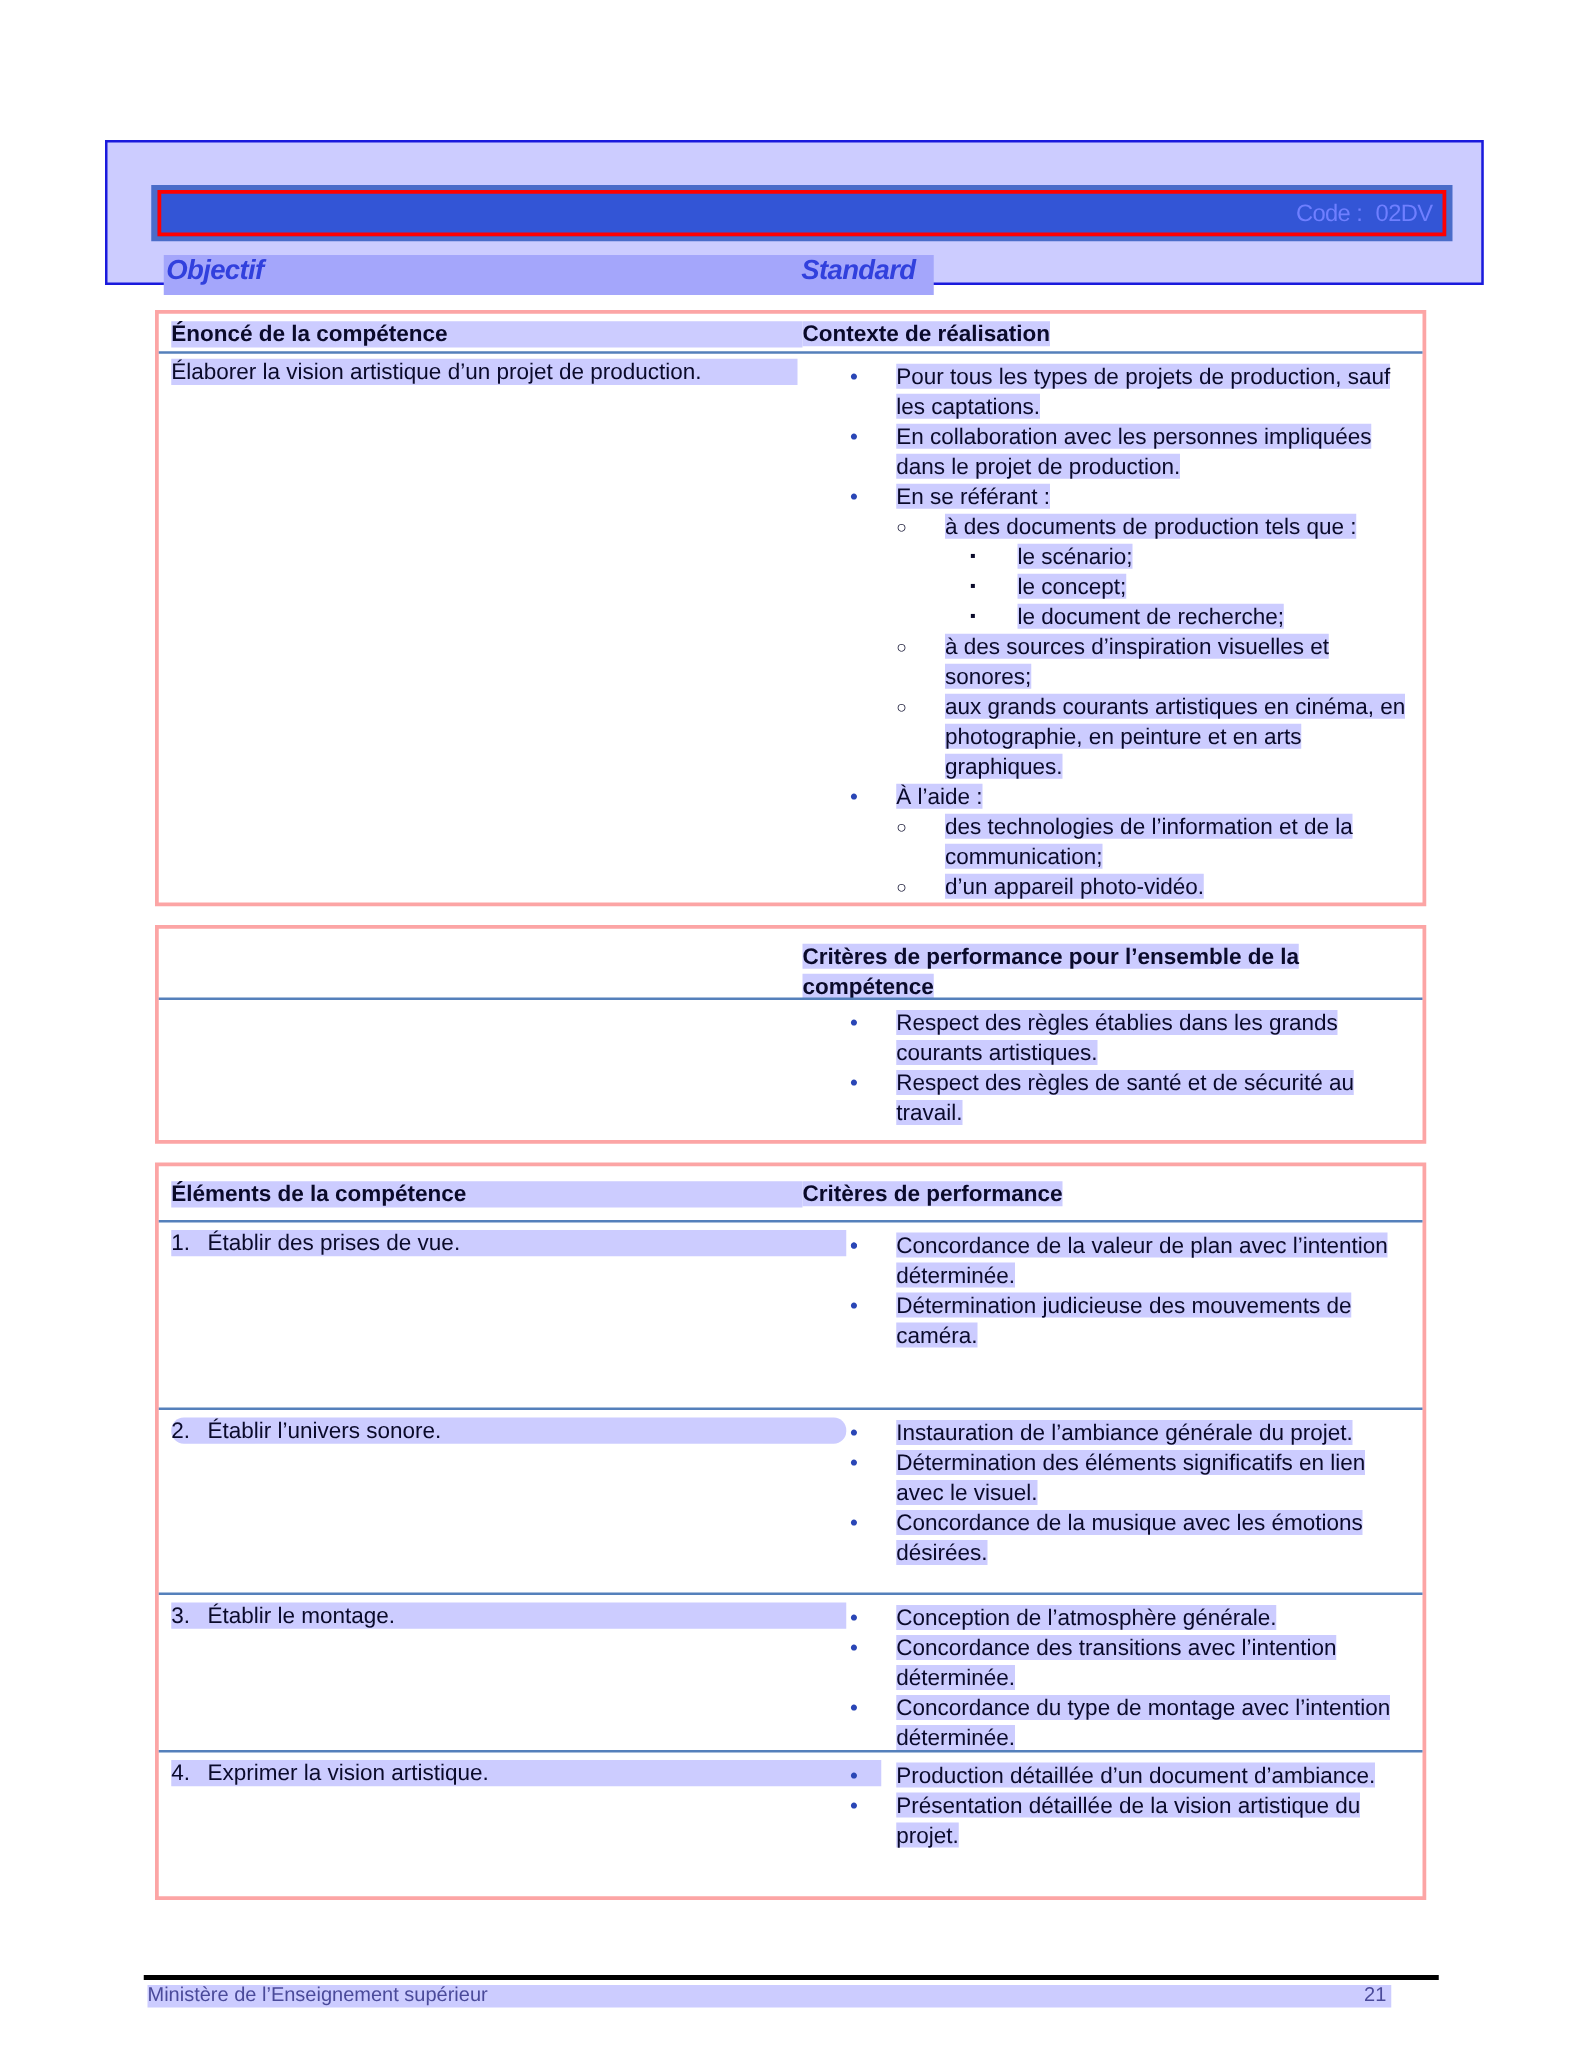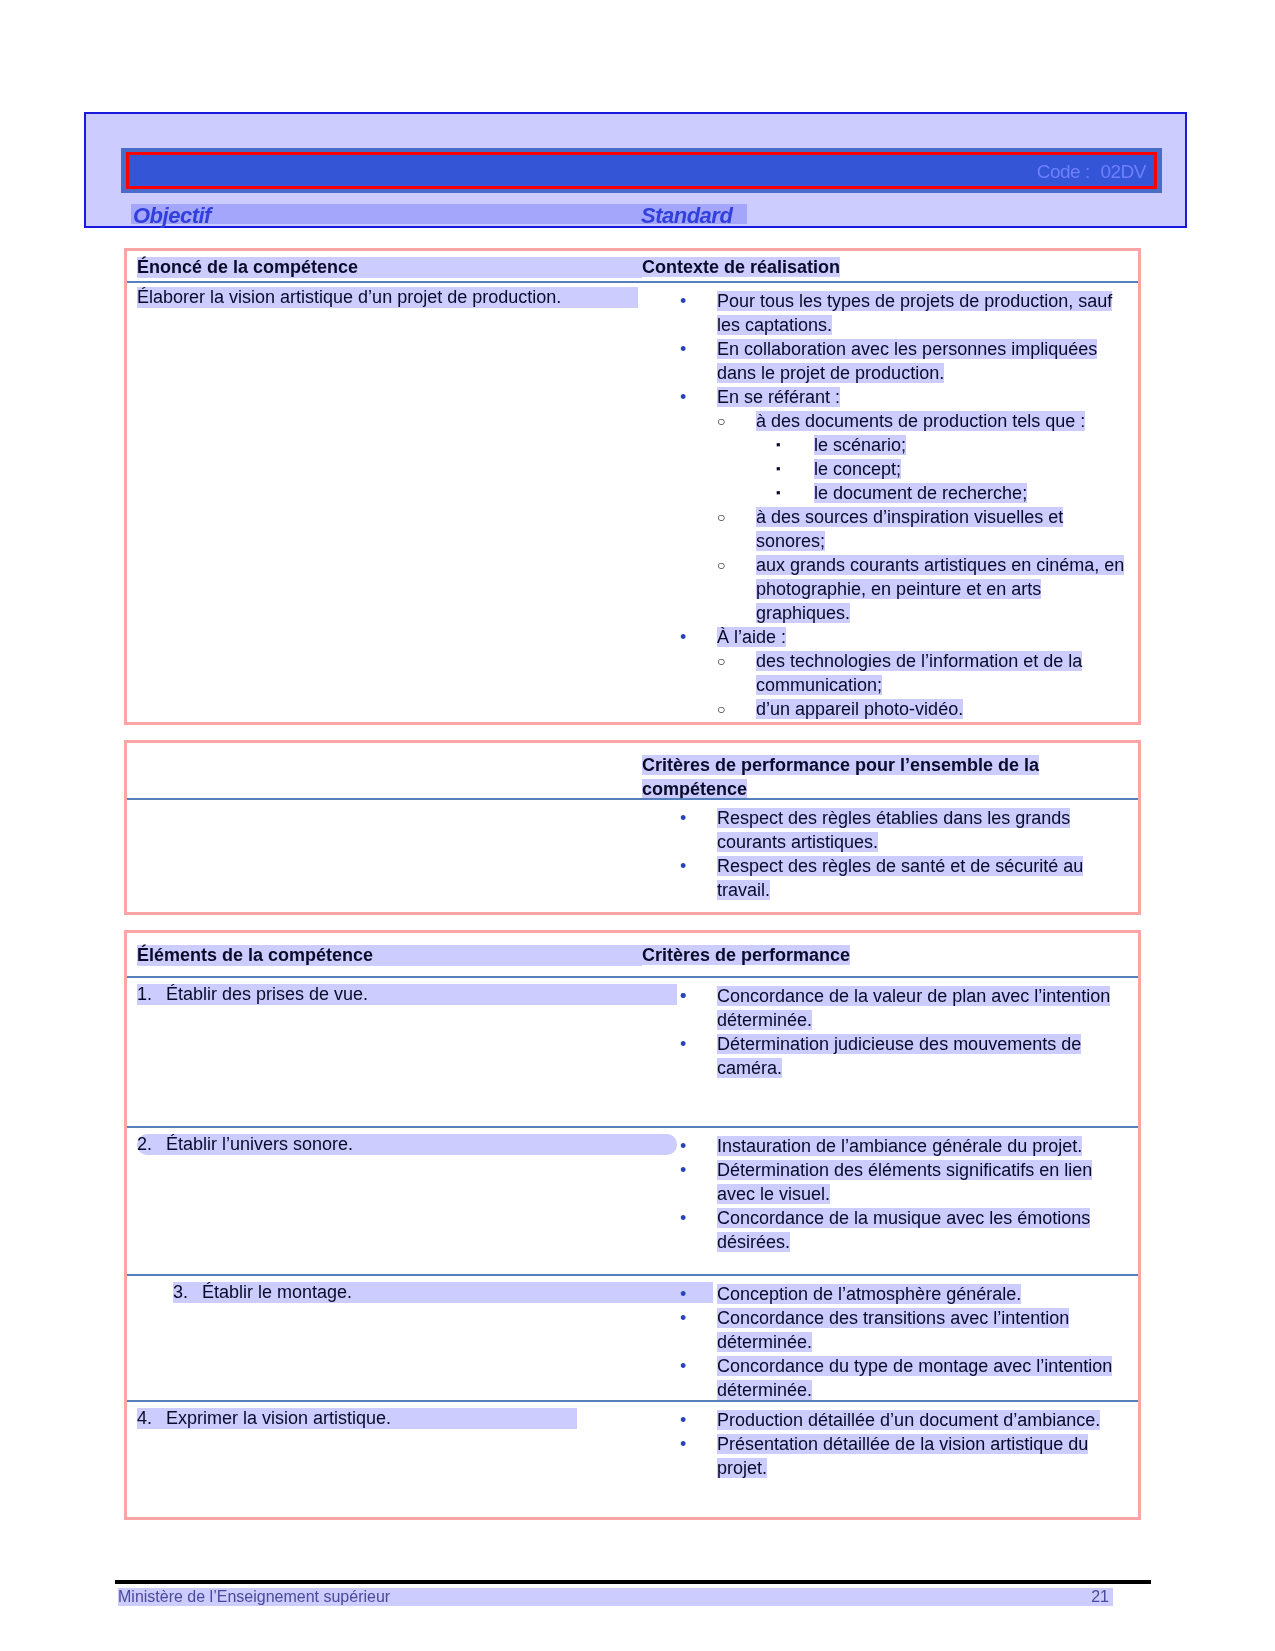--- a/index.html
+++ b/index.html
@@ -5,21 +5,21 @@
   html, body { margin:0; padding:0; }
   body { width:1275px; height:1651px; background:#ffffff; position:relative; overflow:hidden;
          font-family:"Liberation Sans", sans-serif; color:#0a0a2a; }
   .hdr-box { position:absolute; left:84px; top:112px; width:1103px; height:116px;
              background:#ccccff; border:2px solid #1a1adc; box-sizing:border-box; }
   .hdr-band { position:absolute; left:121px; top:148px; width:1041px; height:45px; background:#4a6cc9; }
   .hdr-band-inner { position:absolute; left:5px; top:4px; right:5px; bottom:4px; background:#3355d6;
                     border:3px solid #ff0000; box-sizing:border-box; }
   .code { position:absolute; right:8px; top:6px; font-size:19px; color:#6f7fff; letter-spacing:-0.5px; }
   .code span { margin-left:6px; }
-  .hdr-labels { position:absolute; left:131px; top:204px; width:616px; height:20px; background:#a4a6fb; }
+  .hdr-labels { position:absolute; left:131px; top:204px; width:616px; height:32px; background:#a4a6fb; }
   .hdr-labels .lab { position:absolute; top:-1px; font-size:22px; font-style:italic; font-weight:bold;
                      color:#3140dd; letter-spacing:-0.5px; }
   .tbl { position:absolute; left:124px; width:1017px; border:3px solid #fca5a5; box-sizing:border-box; }
   .tbl .row { position:relative; border-top:2px solid #5580bb; }
   .tbl .row.first { border-top:none; }
   .col-l { position:absolute; left:10px; font-size:18px; }
   .col-r { position:relative; margin-left:515px; padding-right:10px; font-size:18px; }
   .head { font-weight:bold; font-size:18px; }
   .hl { background:#ccccff; }
   ul { margin:0; padding:0; list-style:none; }
@@ -105,29 +105,29 @@
       </div>
       <div class="row" style="height: 146px;">
         <div class="col-l hl" style="top: 6px; width: 540px; border-radius: 10px;"><span style="display: inline-block; width: 29px;">2.</span><span>Établir l’univers sonore.</span></div>
         <ul class="col-r" style="top: 6px;">
           <li class="l1"><span class="bullet">•</span><span class="hl">Instauration de l’ambiance générale du projet.</span></li>
           <li class="l1"><span class="bullet">•</span><span class="hl">Détermination des éléments significatifs en lien avec le visuel.</span></li>
           <li class="l1"><span class="bullet">•</span><span class="hl">Concordance de la musique avec les émotions désirées.</span></li>
         </ul>
       </div>
       <div class="row" style="height: 124px;">
-        <div class="col-l hl" style="top: 6px; width: 540px; margin-left: 36px;"><span style="display: inline-block; width: 29px;">3.</span><span>Établir le montage.</span></div>
+        <div class="col-l hl" style="top: 6px; width: 540px;"><span style="display: inline-block; width: 29px;">3.</span><span>Établir le montage.</span></div>
         <ul class="col-r" style="top: 6px;">
           <li class="l1"><span class="bullet">•</span><span class="hl">Conception de l’atmosphère générale.</span></li>
           <li class="l1"><span class="bullet">•</span><span class="hl">Concordance des transitions avec l’intention déterminée.</span></li>
           <li class="l1"><span class="bullet">•</span><span class="hl">Concordance du type de montage avec l’intention déterminée.</span></li>
         </ul>
       </div>
       <div class="row" style="height: 112px;">
-        <div class="col-l hl" style="top: 6px; width: 440px;"><span style="display: inline-block; width: 29px;">4.</span><span>Exprimer la vision artistique.</span></div>
+        <div class="col-l hl" style="top: 6px; width: 568px;"><span style="display: inline-block; width: 29px;">4.</span><span>Exprimer la vision artistique.</span></div>
         <ul class="col-r" style="top: 6px;">
           <li class="l1"><span class="bullet">•</span><span class="hl">Production détaillée d’un document d’ambiance.</span></li>
           <li class="l1"><span class="bullet">•</span><span class="hl">Présentation détaillée de la vision artistique du projet.</span></li>
         </ul>
       </div>
     </div>
 </div>
 
 <div class="footer-line"></div>
 <div class="footer">

